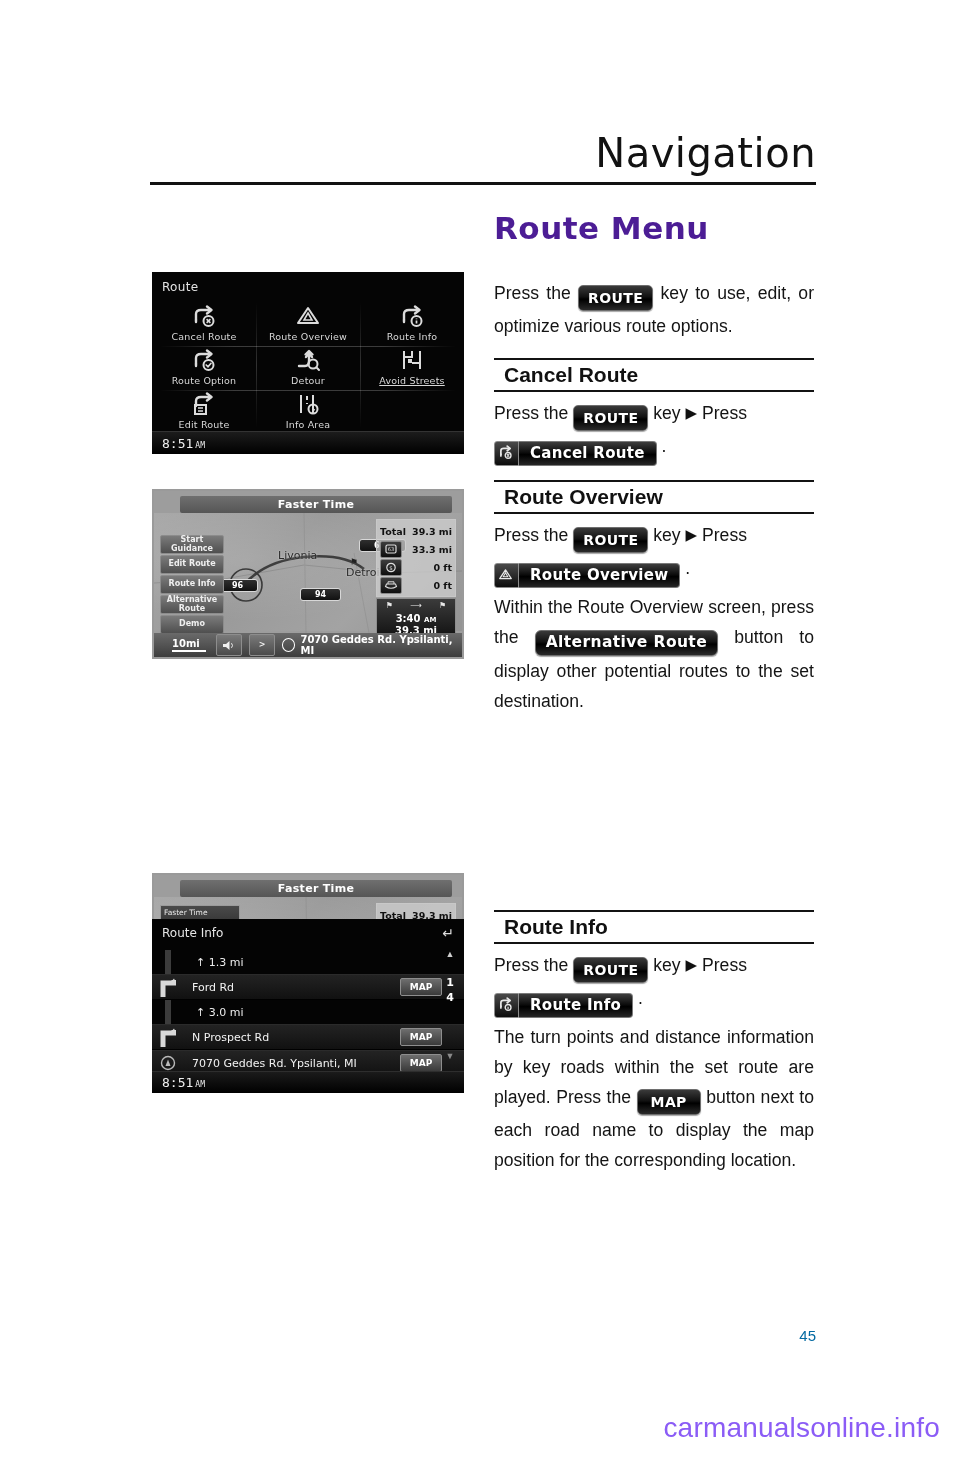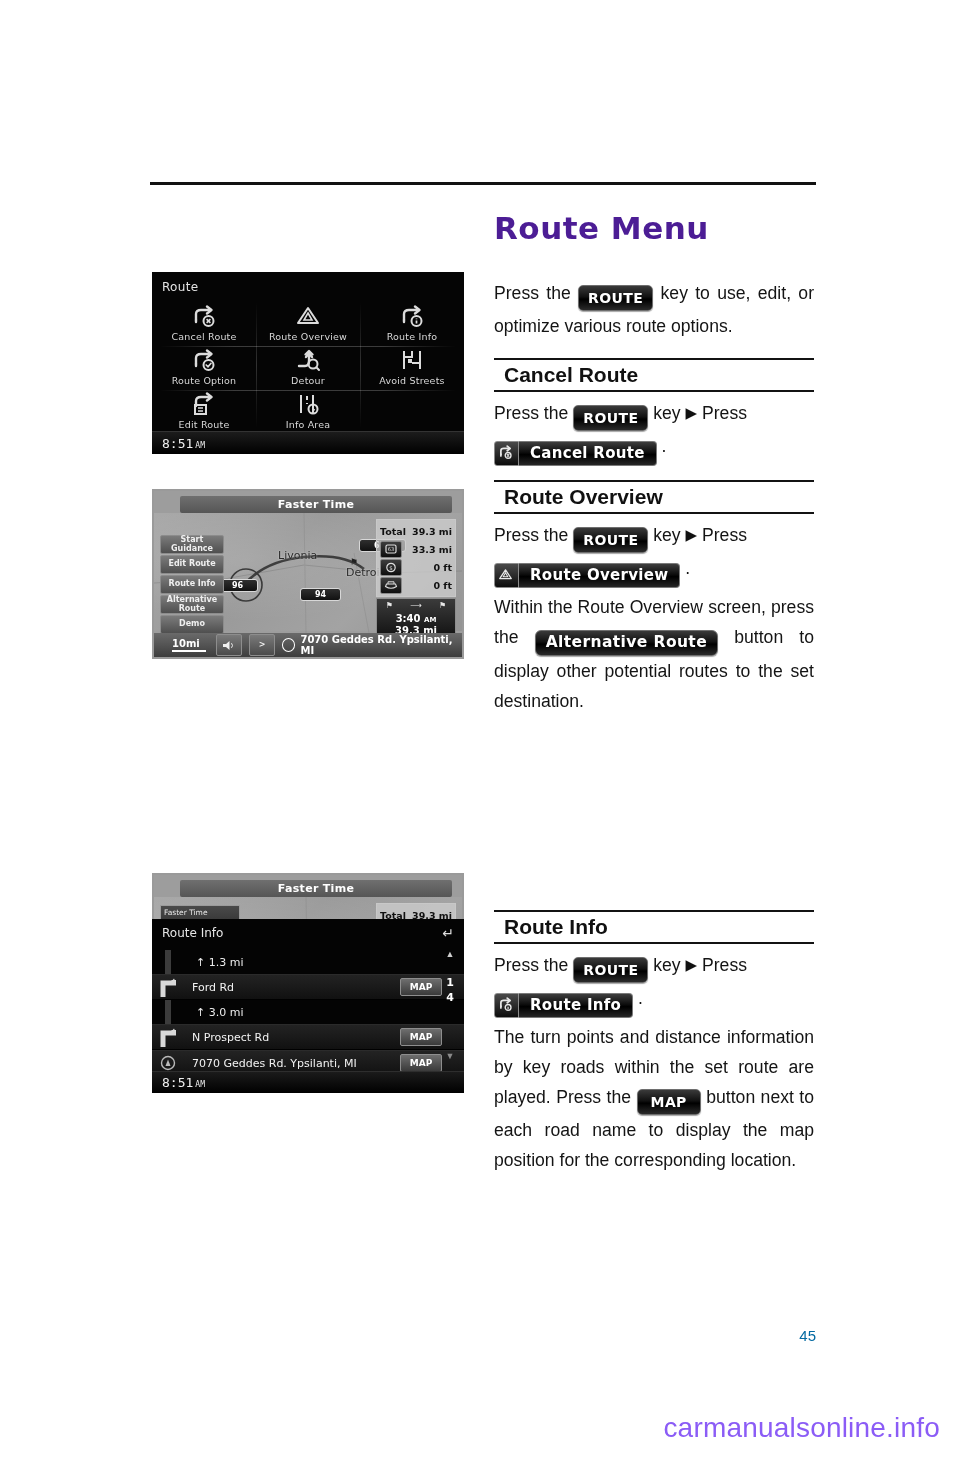--- a/index.html
+++ b/index.html
@@ -191,20 +191,21 @@
      font-size:15px;color:#0369a1;font-family:"Liberation Sans",sans-serif;}
   .watermark{position:absolute;left:0;top:1412px;width:940px;text-align:right;
      font-size:28px;color:#8b5cf6;letter-spacing:.2px;
      font-family:"Liberation Sans",sans-serif;}
 </style>
 </head>
 <body>
 
 <div class="page">
 
+  <div class="hdr-title">Navigation</div>
   <div class="hdr-rule"></div>
   <div class="chapter-title">Route Menu</div>
 
   <div class="shot" id="shot-route-menu">
     <div class="rm-title">Route</div>
 
     <div class="rm-sep" style="left:8px;width:296px;top:74px;"></div>
     <div class="rm-sep" style="left:8px;width:296px;top:118px;"></div>
     <div class="rm-vsep" style="left:104px;top:30px;height:126px;"></div>
     <div class="rm-vsep" style="left:208px;top:30px;height:126px;"></div>
@@ -270,21 +271,21 @@
           <path d="M4 18 L10 18 Q14 18 14 13 L14 6"></path>
                 <path d="M10.5 2.5 L14 6 L17.5 2.5" stroke-linejoin="round" transform="rotate(180 14 4.5)"></path>
           <path d="M11 9 L14 5.5 L17 9" stroke-linejoin="round"></path>
               </g>
           <circle cx="18" cy="16" r="4.5" fill="none" stroke="#dcdcdc" stroke-width="2"></circle>
           <path d="M21.3 19.3 L24 22" stroke="#dcdcdc" stroke-width="2" stroke-linecap="round"></path>
             </svg>
         </div>
         <div class="tx">Detour</div>
       </div>
-      <div class="rm-cell" style="left:208px;top:44px;">
+      <div class="rm-cell" style="left:208px;top:44px;text-decoration:underline;">
         <div class="ic">
           <svg width="26" height="24" viewBox="0 0 26 24">
               <g stroke="#dcdcdc" fill="none" stroke-width="2">
           <path d="M5 3 L5 21"></path>
                 <path d="M5 9 L13 9 L13 3"></path>
                 <path d="M13 15 L21 15"></path>
                 <path d="M21 3 L21 21"></path>
               </g>
           <rect x="9" y="11" width="4" height="4" fill="#dcdcdc"></rect>
             </svg>

